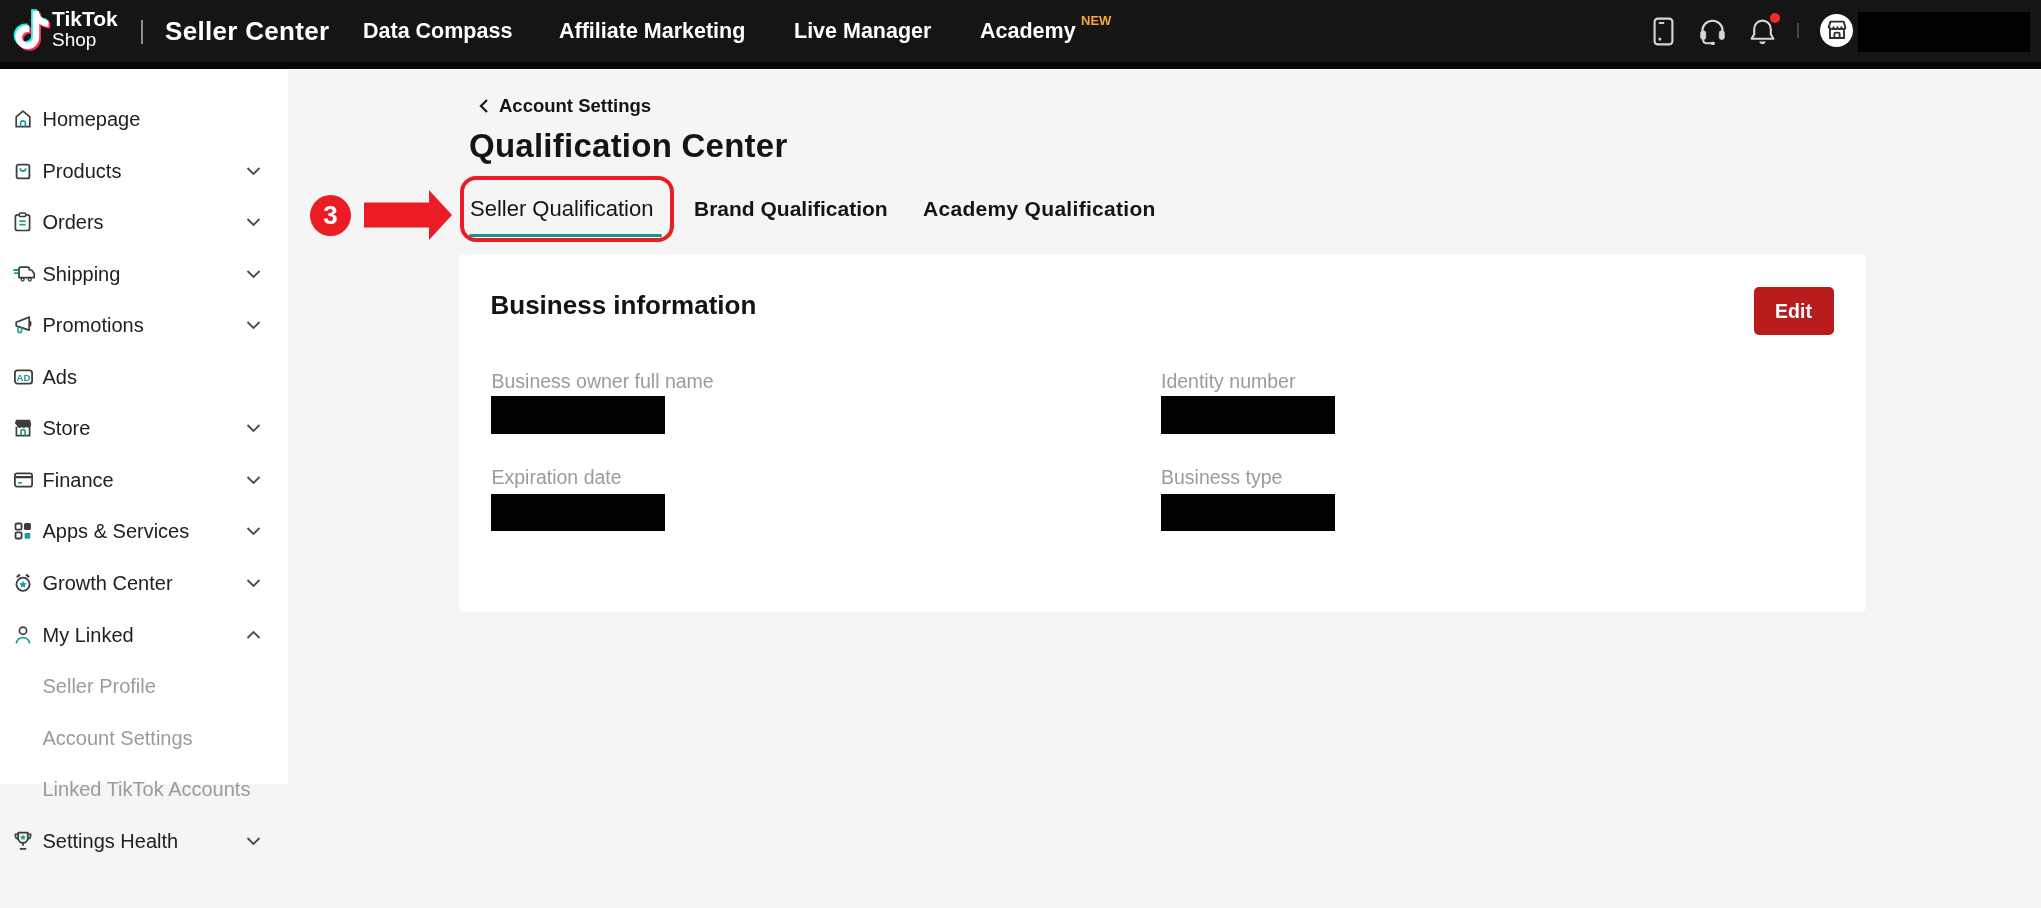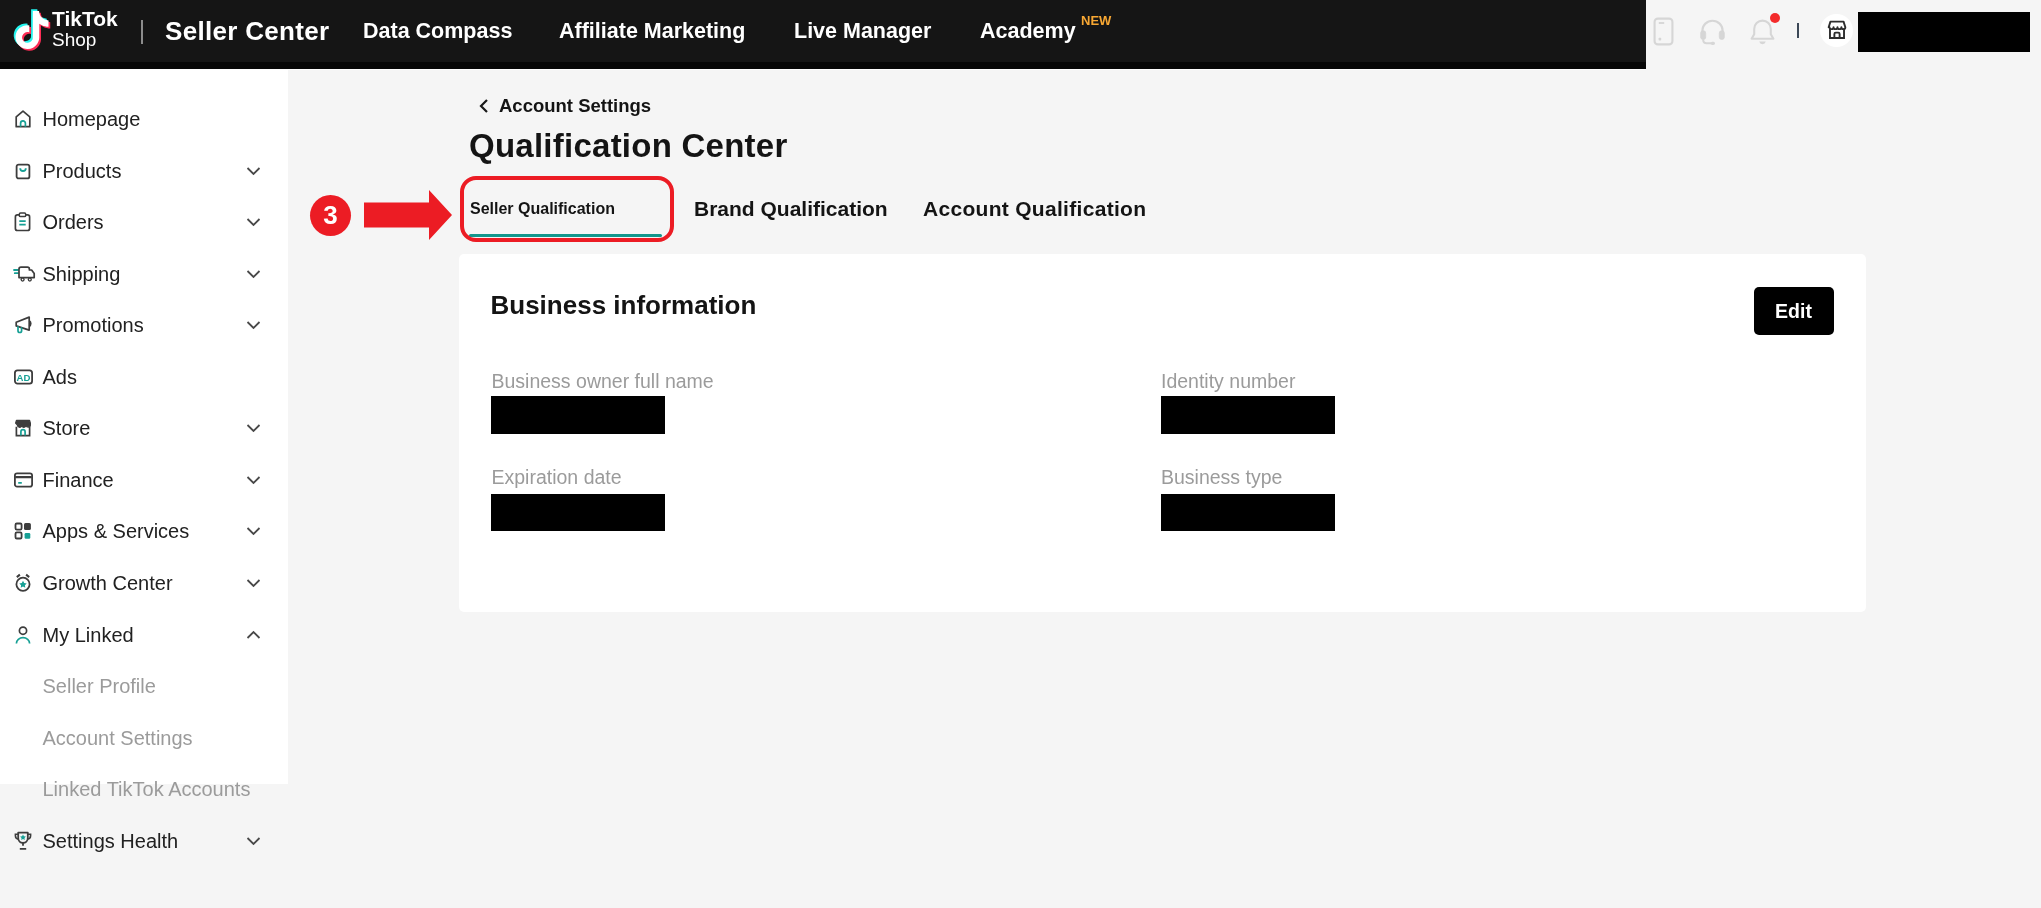--- a/index.html
+++ b/index.html
@@ -1,20 +1,20 @@
 <!DOCTYPE html>
 <html><head>
 <meta charset="utf-8">
 <style>
   * { margin:0; padding:0; box-sizing:border-box; }
   html,body { width:2041px; height:908px; background:#f5f5f5; font-family:"Liberation Sans",sans-serif; }
   #page { position:relative; width:2041px; height:908px; overflow:hidden; }
   .abs { position:absolute; }
   
-  #hdr { position:absolute; left:0; top:0; width:1646px; height:70px;
+  #hdr { position:absolute; left:0; top:0; width:2041px; height:70px;
          background:linear-gradient(#151515 0px 62px,#070707 62px 69px,#fdfdfd 69px 70px); }
   .hnav { position:absolute; top:20px; height:22px; line-height:22px; font-size:21.5px; font-weight:bold; color:#fff; white-space:nowrap; }
   
   #side { position:absolute; left:0; top:70px; width:288px; height:714px; background:#fff; }
   .srow { position:absolute; left:0; width:288px; height:52px; }
   .srow .txt { position:absolute; left:42.5px; top:50%; transform:translateY(-50%); font-size:20px; color:#212121; white-space:nowrap; }
   .srow .sub { color:#9b9b9b; }
   .srow svg.ic { position:absolute; left:13px; top:50%; transform:translateY(-50%); }
   .srow svg.chev { position:absolute; left:246px; top:50%; transform:translateY(-50%); }
   
@@ -218,34 +218,34 @@
 
   <div id="main"></div>
   <div class="abs" style="left:477px;top:97px;">
     <svg width="14" height="18" viewBox="0 0 14 18" fill="none" stroke="#1a1a1a" stroke-width="2.2">
         <path d="M10 3 4 9l6 6"></path>
       </svg>
   </div>
   <div class="abs" style="left:499px;top:95px;font-size:18.5px;font-weight:bold;color:#141414;line-height:22px;">Account Settings</div>
   <div class="abs" style="left:469px;top:129px;font-size:33px;font-weight:bold;color:#141414;line-height:33px;letter-spacing:0.25px;">Qualification Center</div>
 
-  <div class="abs" style="left:470px;top:198px;font-size:16px;font-weight:bold;color:#141414;line-height:22px;">Seller Qualification</div>
+  <div class="abs" style="left:470px;top:198px;font-size:22px;font-weight:normal;color:#141414;line-height:22px;">Seller Qualification</div>
   <div class="abs" style="left:694px;top:198px;font-size:21px;font-weight:bold;color:#141414;line-height:22px;">Brand Qualification</div>
-  <div class="abs" style="left:923px;top:198px;font-size:21px;letter-spacing:0.3px;font-weight:bold;color:#141414;line-height:22px;">Account Qualification</div>
+  <div class="abs" style="left:923px;top:198px;font-size:21px;letter-spacing:0.3px;font-weight:bold;color:#141414;line-height:22px;">Academy Qualification</div>
   <div class="abs" style="left:469px;top:233.5px;width:193px;height:3.5px;background:#13968c;border-radius:2px;"></div>
 
   <div class="abs" style="left:460px;top:176px;width:214px;height:66px;border:4.5px solid #ec1c24;border-radius:16px;"></div>
   <div class="abs" style="left:310px;top:195px;width:41px;height:41px;border-radius:50%;background:#ec1c24;color:#fff;font-size:26px;font-weight:bold;text-align:center;line-height:41px;">3</div>
   <svg class="abs" style="left:363px;top:189px" width="90" height="52" viewBox="0 0 90 52">
     <polygon fill="#ec1c24" points="1,13.5 66,13.5 66,1 89,26 66,51 66,38.5 1,38.5"></polygon>
   </svg>
 
   <div id="card">
     <div class="abs" style="left:31.5px;top:37.5px;font-size:26px;font-weight:bold;color:#141414;line-height:28px;">Business information</div>
-    <div class="abs" style="left:1294.5px;top:33px;width:80px;height:48px;background:#000000;border-radius:5px;color:#fff;font-size:19.5px;font-weight:bold;text-align:center;line-height:48px;">Edit</div>
+    <div class="abs" style="left:1294.5px;top:33px;width:80px;height:48px;background:#b91c1c;border-radius:5px;color:#fff;font-size:19.5px;font-weight:bold;text-align:center;line-height:48px;">Edit</div>
 
     <div class="flabel" style="left:32.5px;top:116px;">Business owner full name</div>
     <div class="fbox" style="left:31.5px;top:142.8px;width:174px;height:37.5px;"></div>
     <div class="flabel" style="left:702px;top:116px;">Identity number</div>
     <div class="fbox" style="left:702px;top:142.8px;width:174px;height:37.5px;"></div>
 
     <div class="flabel" style="left:32.5px;top:212.5px;">Expiration date</div>
     <div class="fbox" style="left:31.5px;top:240.9px;width:174px;height:36.3px;"></div>
     <div class="flabel" style="left:702px;top:212.5px;">Business type</div>
     <div class="fbox" style="left:702px;top:240.9px;width:174px;height:36.3px;"></div>

